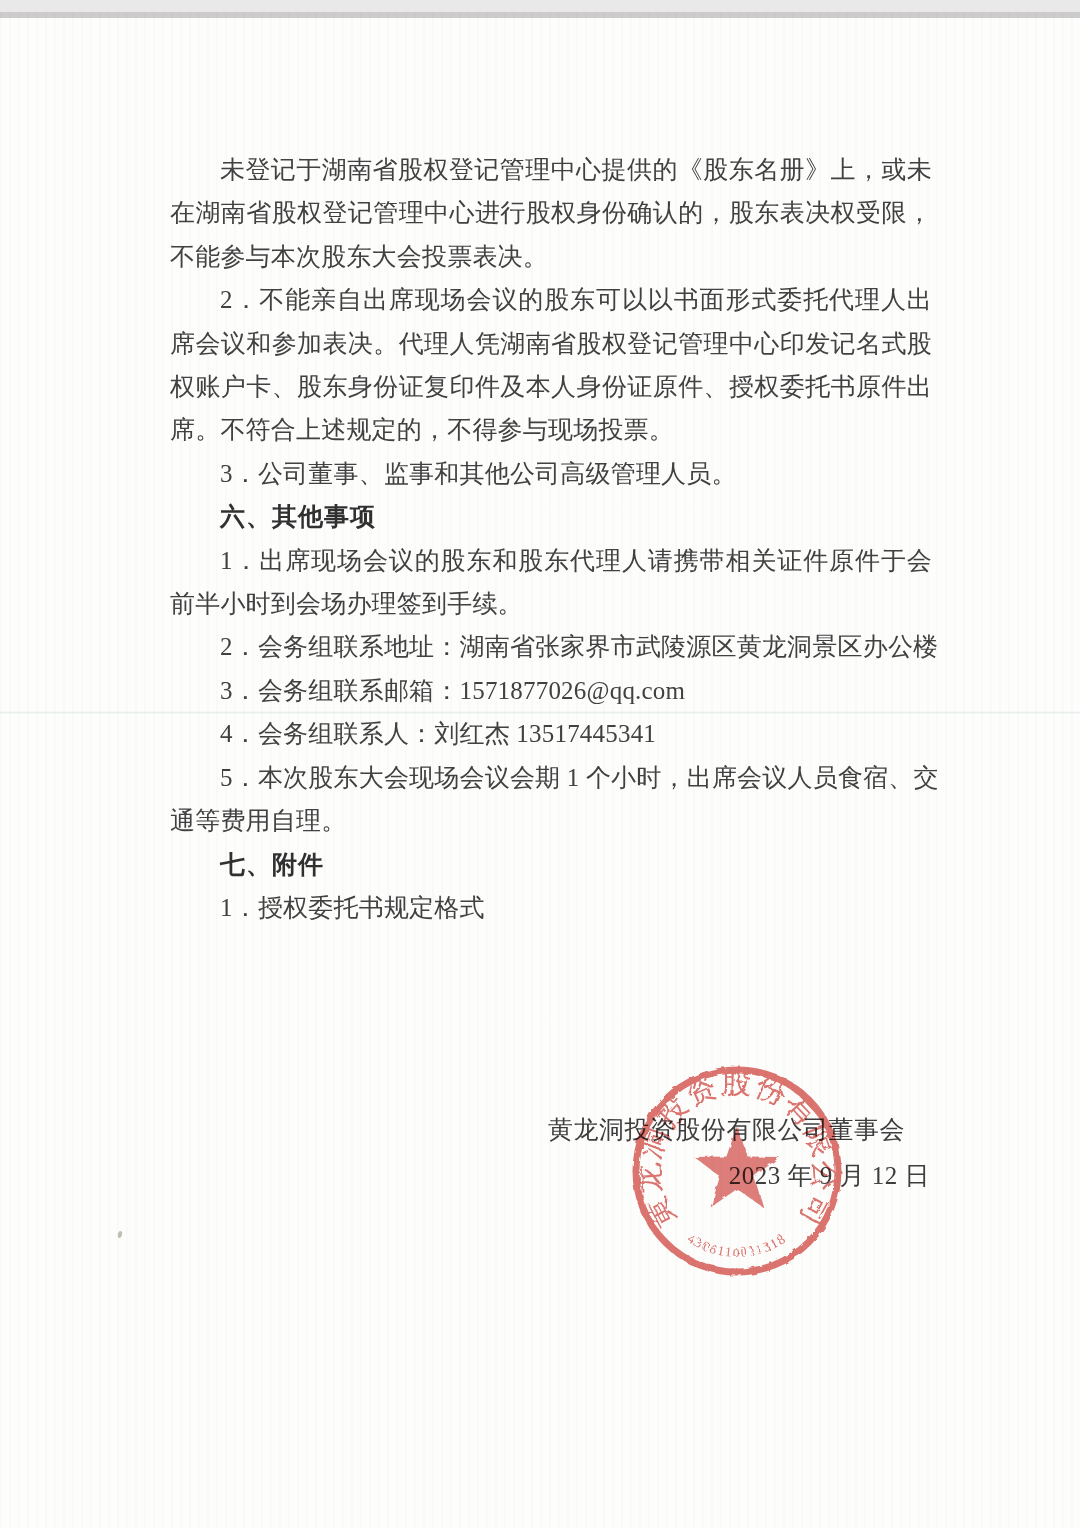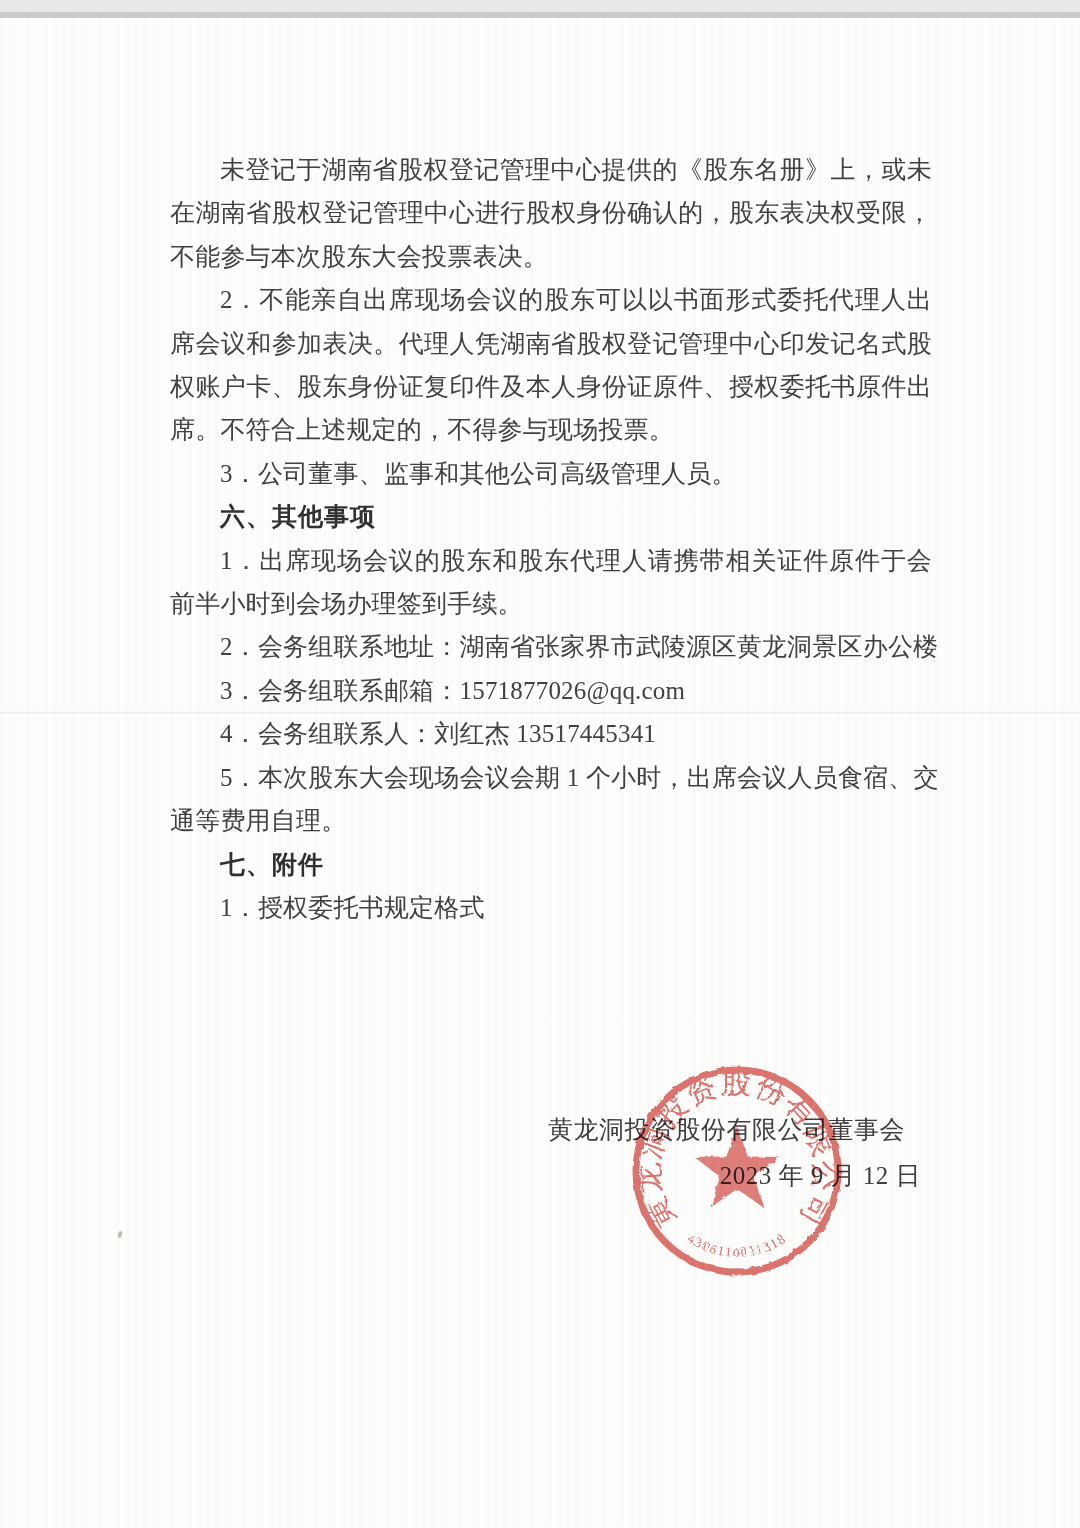--- a/index.html
+++ b/index.html
@@ -46,21 +46,21 @@
     font-weight:700;color:#303030;
     font-family:"Liberation Sans","DejaVu Sans",sans-serif;
     letter-spacing:1px;
   }
   .sig-company{
     position:absolute;top:1101px;right:175px;
     font-size:25px;color:#3d3d3d;letter-spacing:.5px;
     z-index:1;white-space:nowrap;
   }
   .sig-date{
-    position:absolute;top:1147px;right:159px;
+    position:absolute;top:1147px;right:150px;
     font-size:25px;color:#3d3d3d;letter-spacing:.5px;
     z-index:1;white-space:nowrap;
   }
   .seal{
     position:absolute;left:617px;top:1039px;width:240px;height:240px;
     z-index:2;
     mix-blend-mode:multiply;
     opacity:.82;
   }
   .seal text{font-family:"Liberation Serif","DejaVu Serif",serif;}

